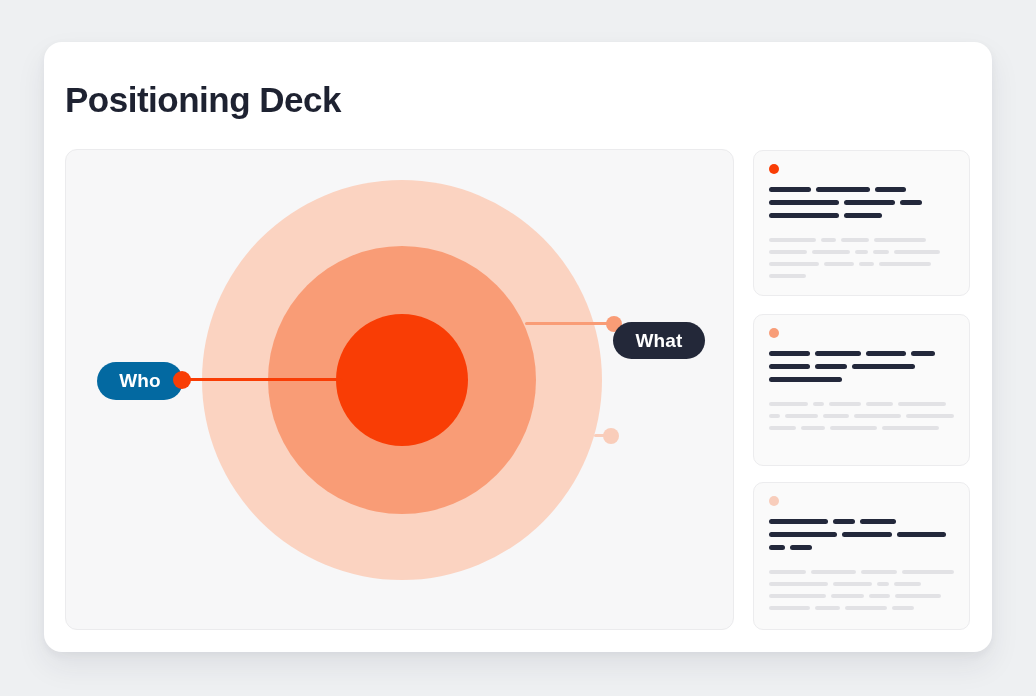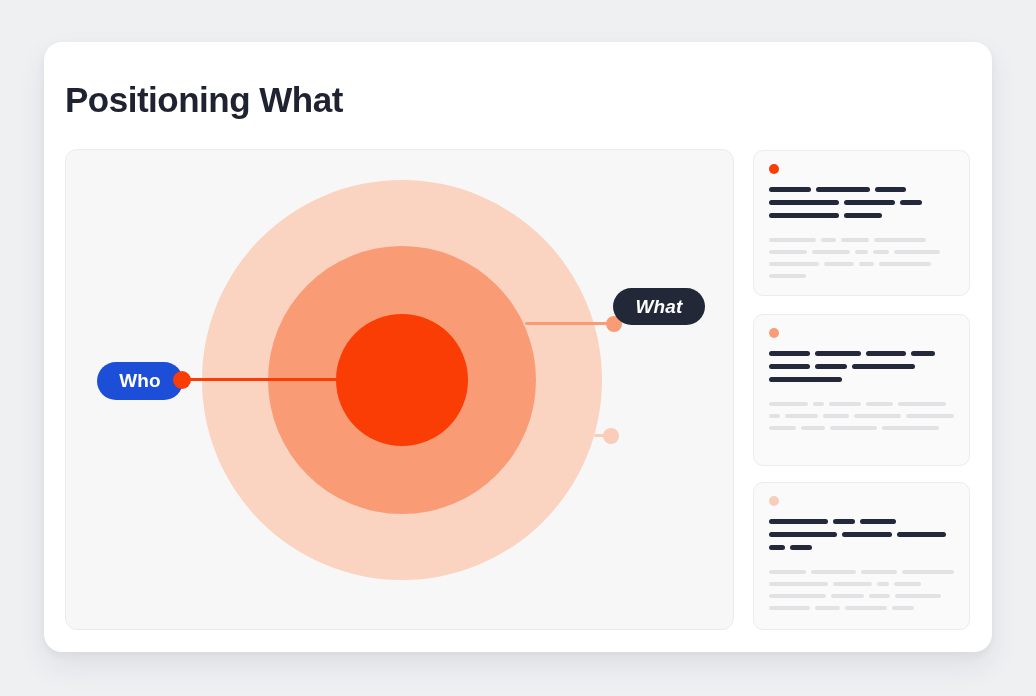--- a/index.html
+++ b/index.html
@@ -39,21 +39,21 @@
   .dot-what { left:540px; top:166px; width:16px; height:16px; z-index:1; }
   .dot-why  { left:537px; top:278px; width:16px; height:16px; z-index:1; }
   .pill {
     position:absolute; z-index:3;
     display:flex; align-items:center; justify-content:center;
     border-radius:20px; color:#ffffff;
     font-size:19px; font-weight:600; letter-spacing:0.2px;
     cursor:pointer;
   }
   .pill-who  { left:31px;  top:212px; width:86px; height:38px; }
-  .pill-what { left:547px; top:138px; width:92px; height:37px;font-style:italic; }
+  .pill-what { left:547px; top:172px; width:92px; height:37px; }
   .pill-why  { left:547px; top:268px; width:85px; height:37px; }
   
   .slide-card {
     position:absolute; left:709px; width:217px;
     background:#fafafa; border:1px solid #ececee; border-radius:10px;
     padding:13px 15px; cursor:pointer;
   }
   .slide-card-1 { top:108px; height:146px; }
   .slide-card-2 { top:272px; height:152px; }
   .slide-card-3 { top:440px; height:148px; }
@@ -62,35 +62,35 @@
   .sk-body  { margin-top:20px; display:flex; flex-direction:column; gap:8px; }
   .sk-row { display:flex; gap:5px; }
   .sk-title .sk-bar { height:5px; border-radius:2.5px; background:#23283b; }
   .sk-body  .sk-bar { height:4px; border-radius:2px;   background:#e2e2e5; }
 </style>
 </head>
 <body>
 
 <div class="app-card">
 
-  <h1 class="page-title">Positioning What</h1>
+  <h1 class="page-title">Positioning Deck</h1>
 
   <div class="panel">
     <div class="ring ring-outer" style="background: rgb(251, 211, 193);"></div>
     <div class="ring ring-middle" style="background: rgb(249, 156, 118);"></div>
     <div class="ring ring-inner" style="background: rgb(249, 61, 5);"></div>
 
     <div class="connector-line line-who" style="background: rgb(249, 61, 5);"></div>
     <div class="connector-line line-what" style="background: rgb(249, 156, 118);"></div>
     <div class="connector-line line-why" style="background: rgb(249, 205, 186);"></div>
 
     <div class="connector-dot dot-what" style="background: rgb(249, 156, 118);"></div>
     <div class="connector-dot dot-why" style="background: rgb(249, 205, 186);"></div>
 
-    <div class="pill pill-who" style="background: #1d4ed8;">
+    <div class="pill pill-who" style="background: #0369a1;">
       <span>Who</span>
     </div>
     <div class="pill pill-what" style="background: rgb(35, 40, 57);">
       <span>What</span>
     </div>
 
     <div class="connector-dot dot-who" style="background: rgb(249, 61, 5);"></div>
   </div>
 
   <div class="slide-card slide-card-1">

